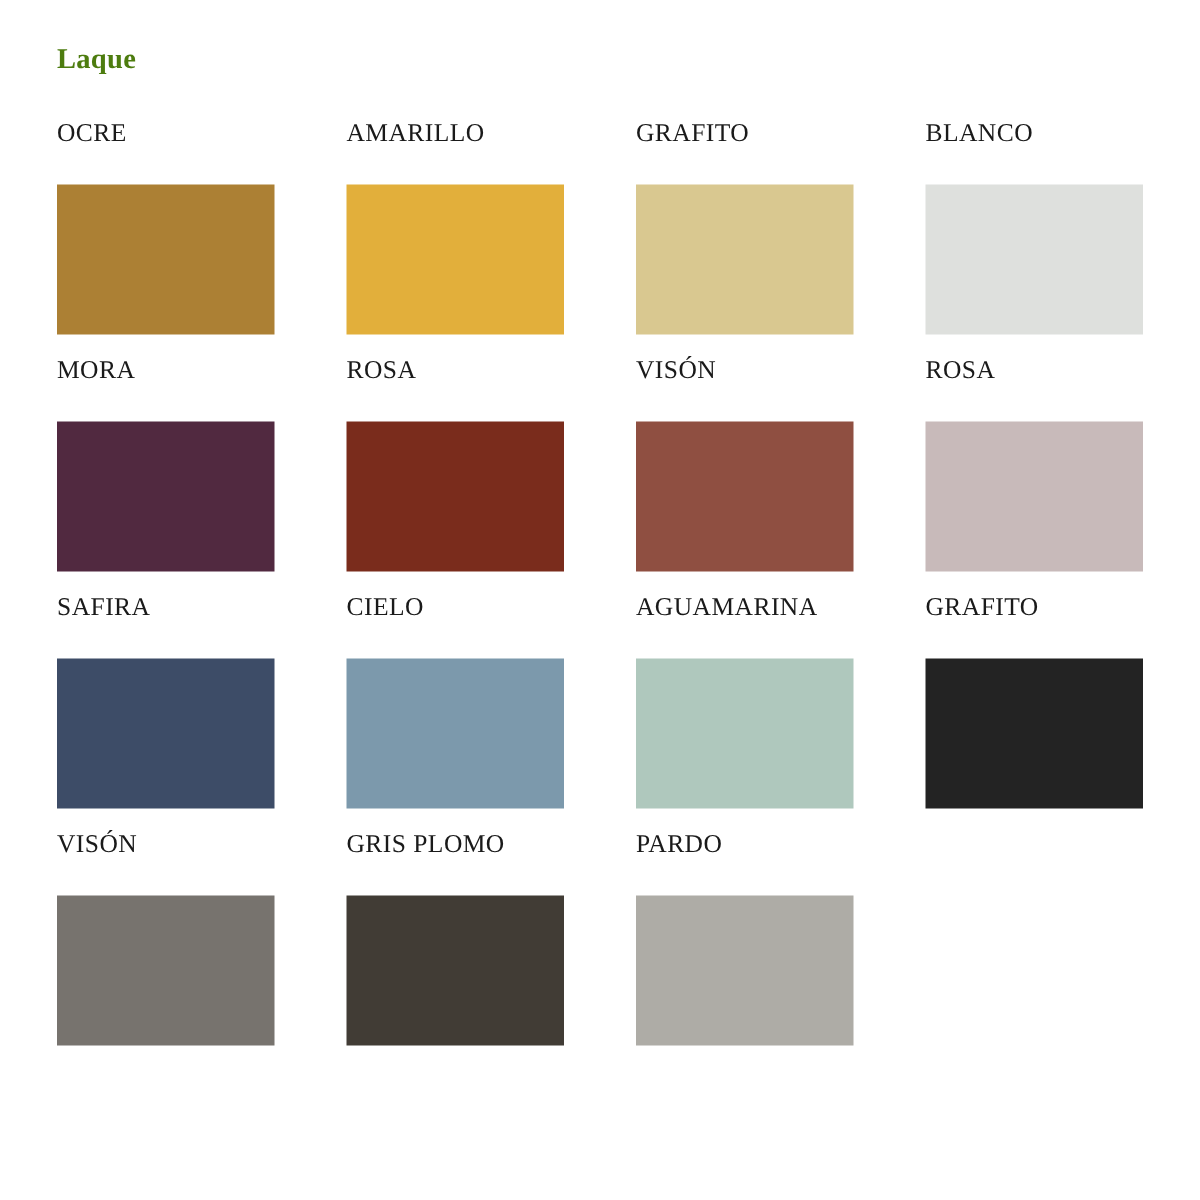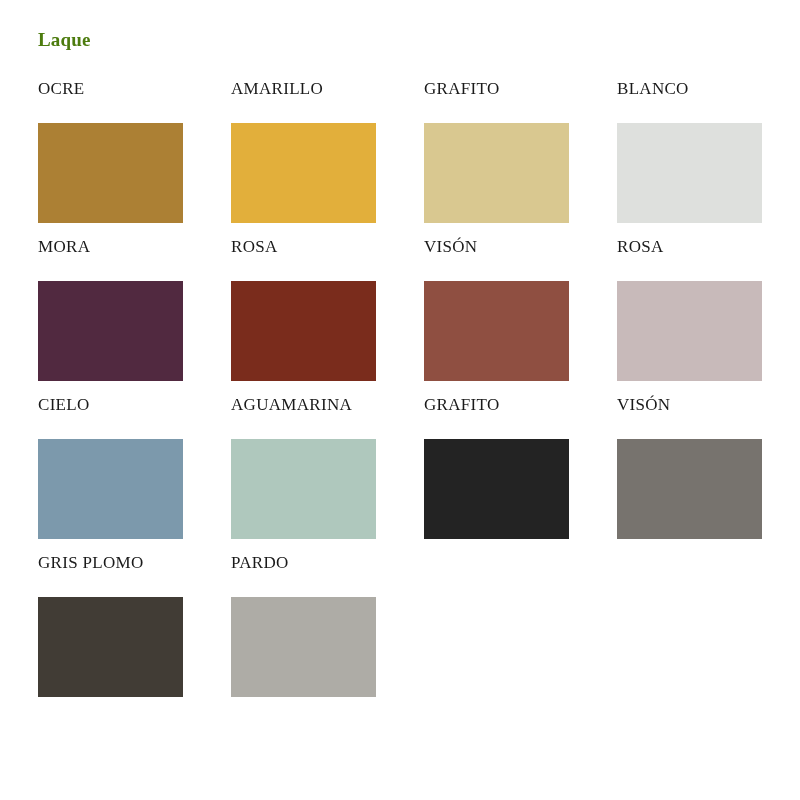--- a/index.html
+++ b/index.html
@@ -98,20 +98,24 @@
       </div>
       <div class="swatch-cell">
         <span class="swatch-label">VISÓN</span>
         <span class="swatch-chip" style="background-color: rgb(143, 79, 65);"></span>
       </div>
       <div class="swatch-cell">
         <span class="swatch-label">ROSA</span>
         <span class="swatch-chip" style="background-color: rgb(200, 186, 186);"></span>
       </div>
       <div class="swatch-cell">
+        <span class="swatch-label">SAFIRA</span>
+        <span class="swatch-chip" style="background-color: rgb(61, 76, 103);"></span>
+      </div>
+      <div class="swatch-cell">
         <span class="swatch-label">CIELO</span>
         <span class="swatch-chip" style="background-color: rgb(124, 153, 172);"></span>
       </div>
       <div class="swatch-cell">
         <span class="swatch-label">AGUAMARINA</span>
         <span class="swatch-chip" style="background-color: rgb(175, 200, 189);"></span>
       </div>
       <div class="swatch-cell">
         <span class="swatch-label">GRAFITO</span>
         <span class="swatch-chip" style="background-color: rgb(35, 35, 35);"></span>

